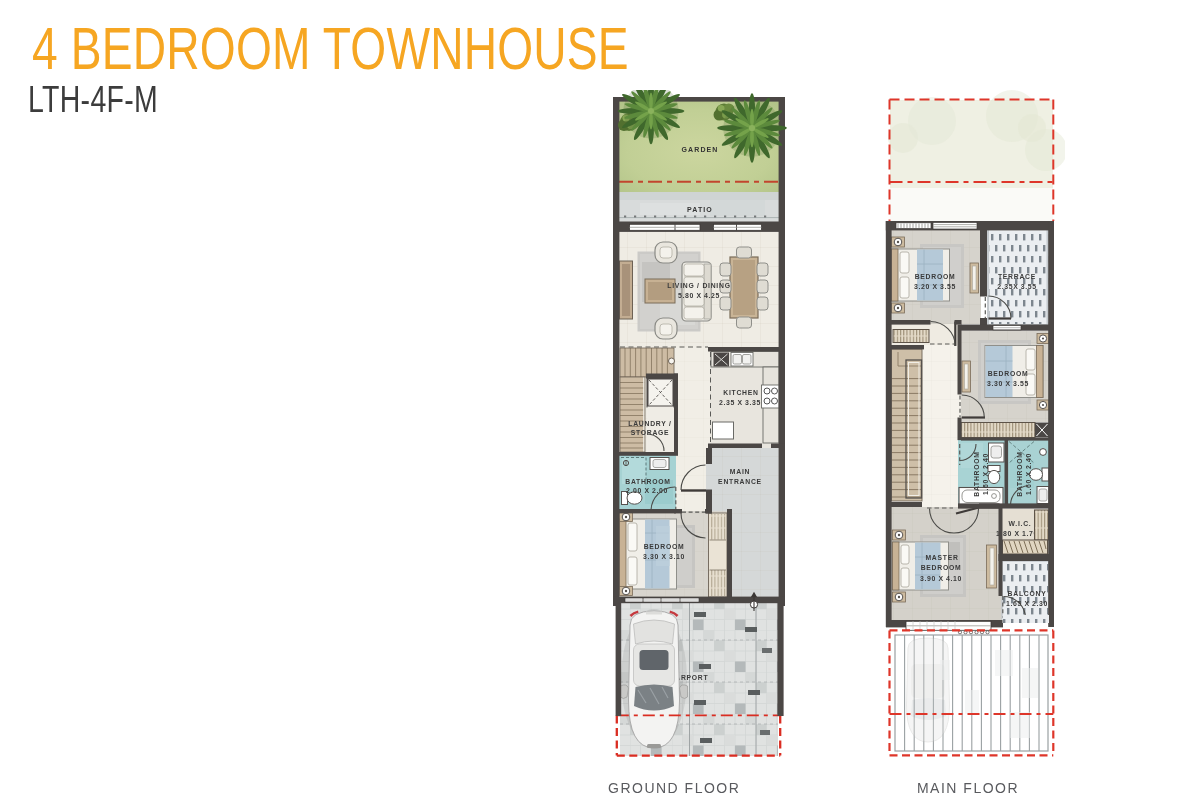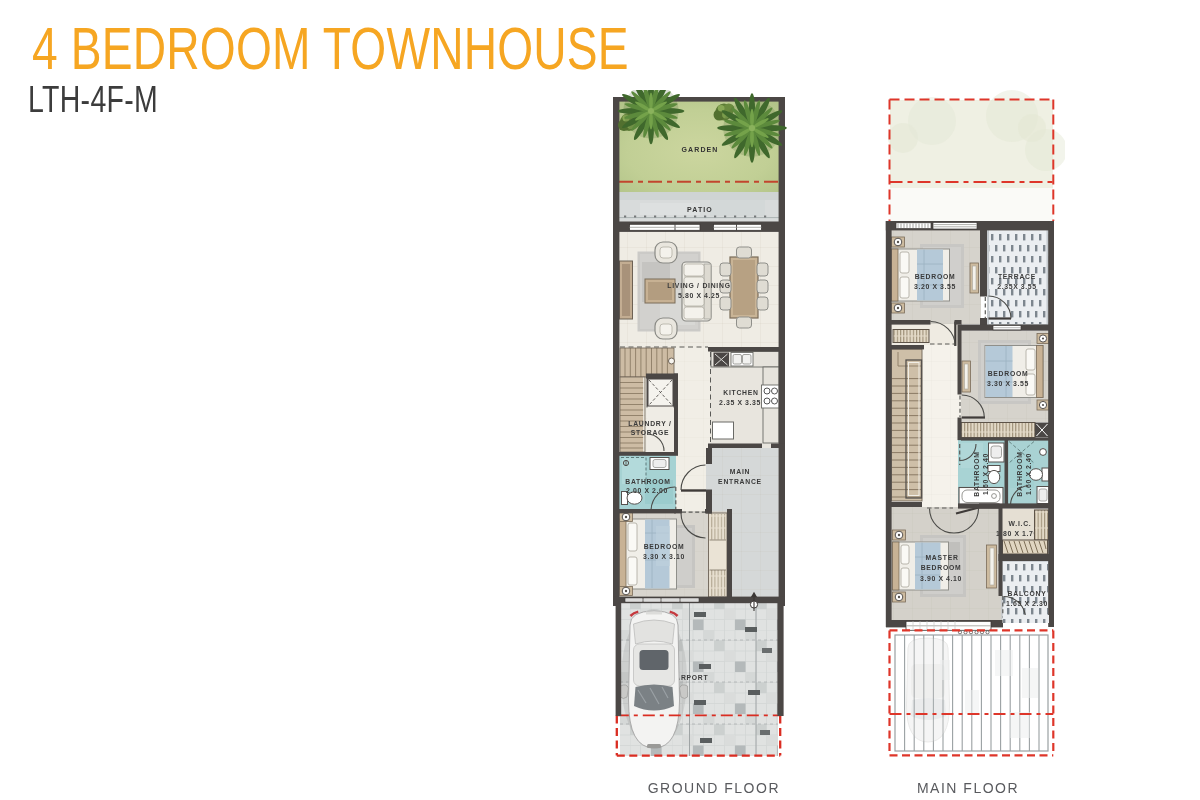--- a/index.html
+++ b/index.html
@@ -849,16 +849,16 @@
 <g fill="none" stroke="#de362a" stroke-width="2.2">
 <path d="M889.5 630.4H1053.3" stroke-dasharray="8 4.5"></path>
 <path d="M889.5 630.4V755.4" stroke-dasharray="8 4.5"></path>
 <path d="M1053.3 630.4V755.4" stroke-dasharray="8 4.5"></path>
 <path d="M889.5 755.4H1053.3" stroke-dasharray="8 4.5"></path>
 </g>
 
 <path d="M889.5 714H1053.3" stroke="#de362a" stroke-width="1.8" stroke-dasharray="12 5 4 5" fill="none"></path>
 </svg>
 
-<div class="cap" style="left:608px;top:780px;width:172px;text-align:right">GROUND FLOOR</div>
+<div class="cap" style="left:608px;top:780px;width:172px;text-align:left">GROUND FLOOR</div>
 
 <div class="cap" style="left:882px;top:780px;width:172px;text-align:center">MAIN FLOOR</div>
 </div>
 
 </body></html>

